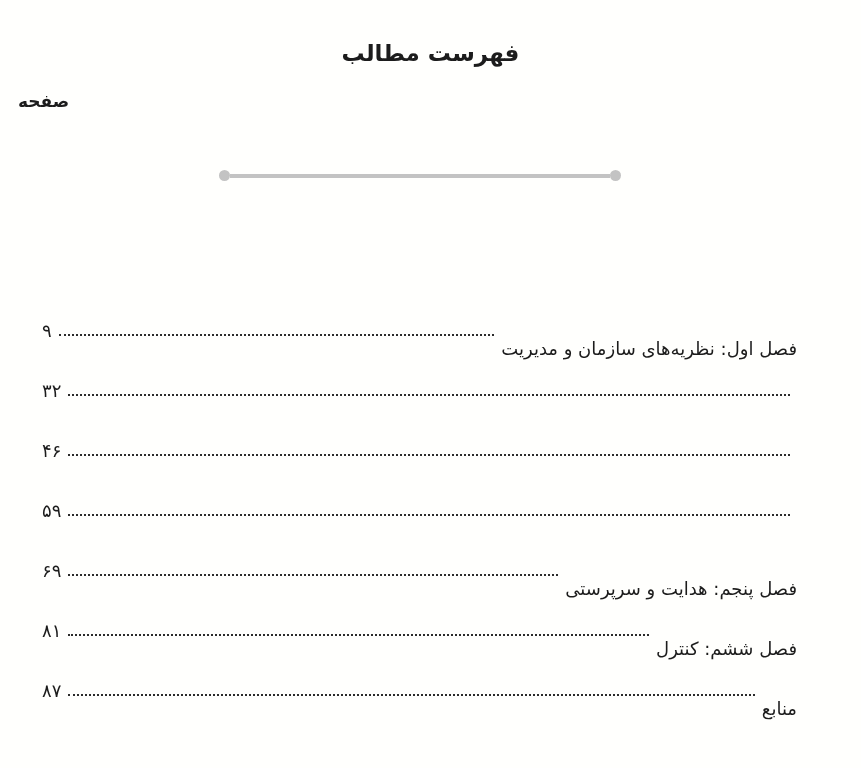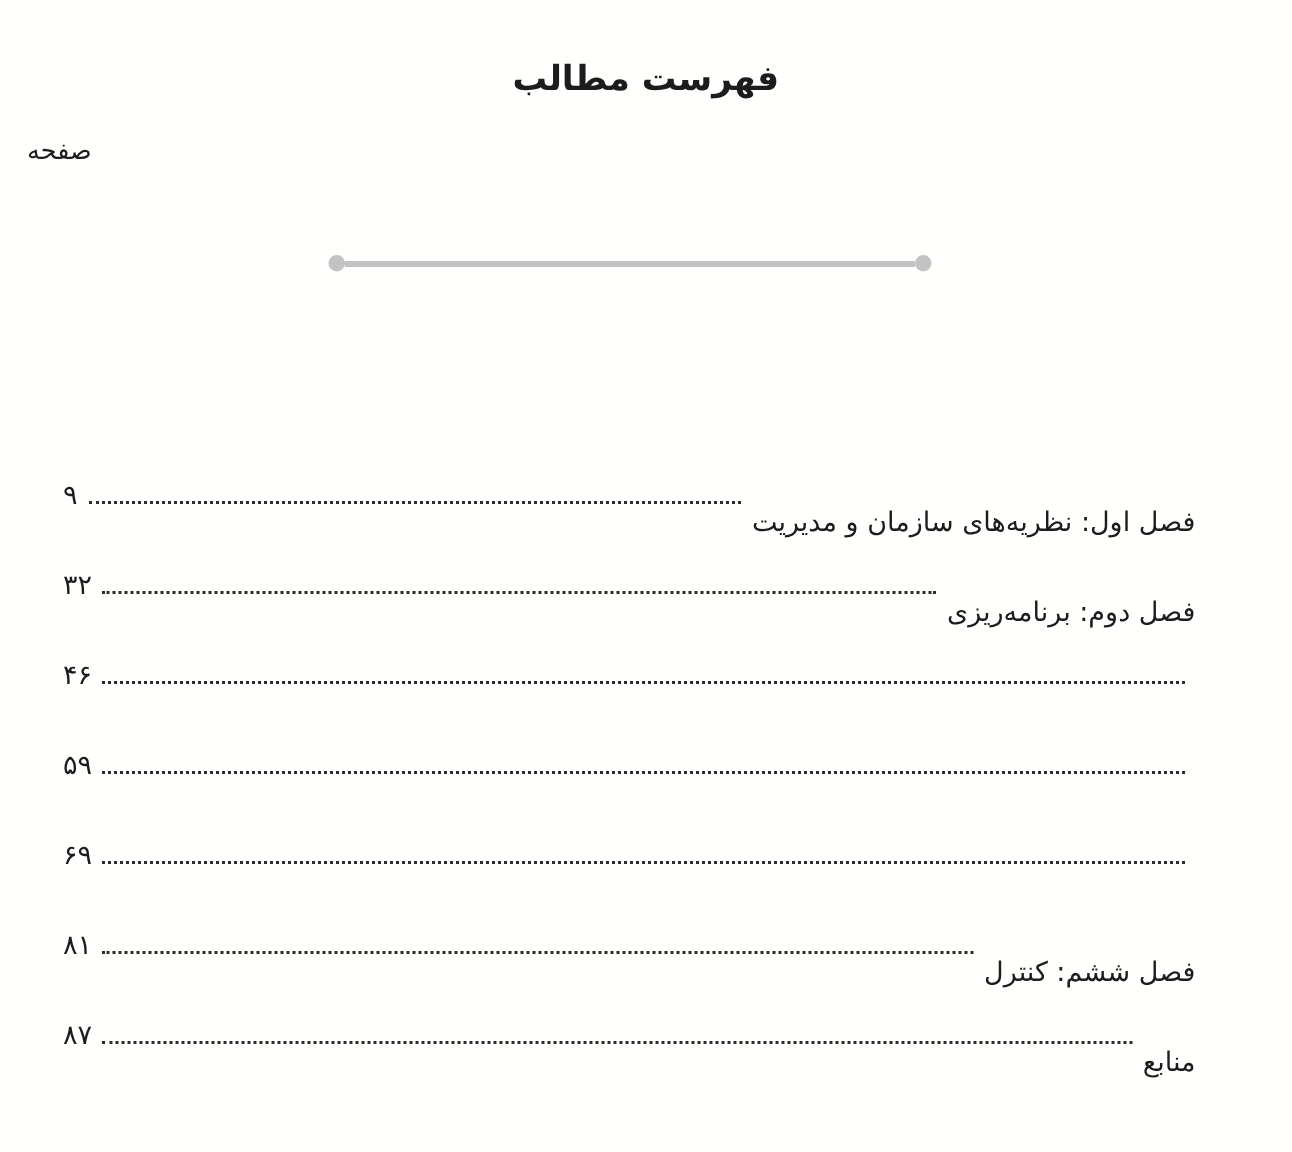--- a/index.html
+++ b/index.html
@@ -26,21 +26,21 @@
     font-size: 23px;
     font-weight: bold;
     letter-spacing: 0;
     direction: rtl;
   }
   .page-col-label {
     position: absolute;
     top: 91px;
     left: 18px;
     font-size: 17px;
-    font-weight: normal;
+    font-weight: bold;
     direction: rtl;
   }
   .divider {
     position: absolute;
     top: 170px;
     left: 219px;
     width: 402px;
     height: 11px;
     display: flex;
     align-items: center;
@@ -105,36 +105,36 @@
 
   <div class="toc">
 
     <div class="toc-row">
       <span class="toc-title">فصل اول: نظریه‌های سازمان و مدیریت</span>
       <span class="toc-dots"></span>
       <span class="toc-page">۹</span>
     </div>
 
     <div class="toc-row">
-      <span class="toc-title">فصل دوم: برنامه‌ریزی</span>
       <span class="toc-dots"></span>
       <span class="toc-page">۳۲</span>
     </div>
 
     <div class="toc-row">
       <span class="toc-dots"></span>
       <span class="toc-page">۴۶</span>
     </div>
 
     <div class="toc-row">
       <span class="toc-dots"></span>
       <span class="toc-page">۵۹</span>
     </div>
 
     <div class="toc-row">
+      <span class="toc-title">فصل پنجم: هدایت و سرپرستی</span>
       <span class="toc-dots"></span>
       <span class="toc-page">۶۹</span>
     </div>
 
     <div class="toc-row">
       <span class="toc-title">فصل ششم: کنترل</span>
       <span class="toc-dots"></span>
       <span class="toc-page">۸۱</span>
     </div>
 

